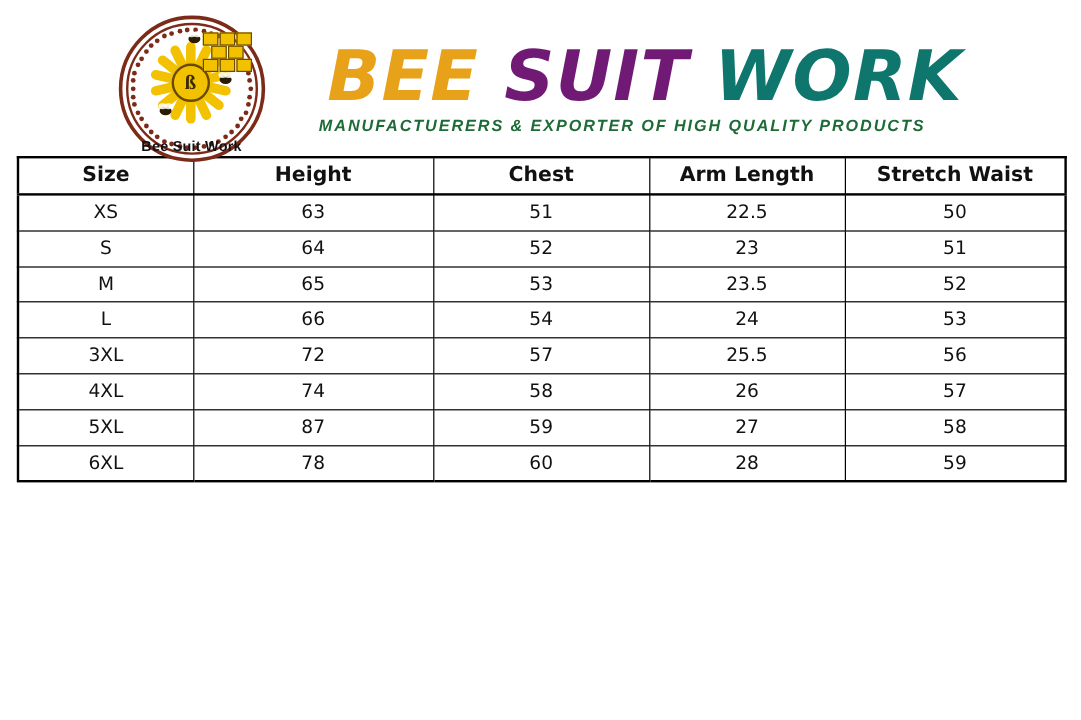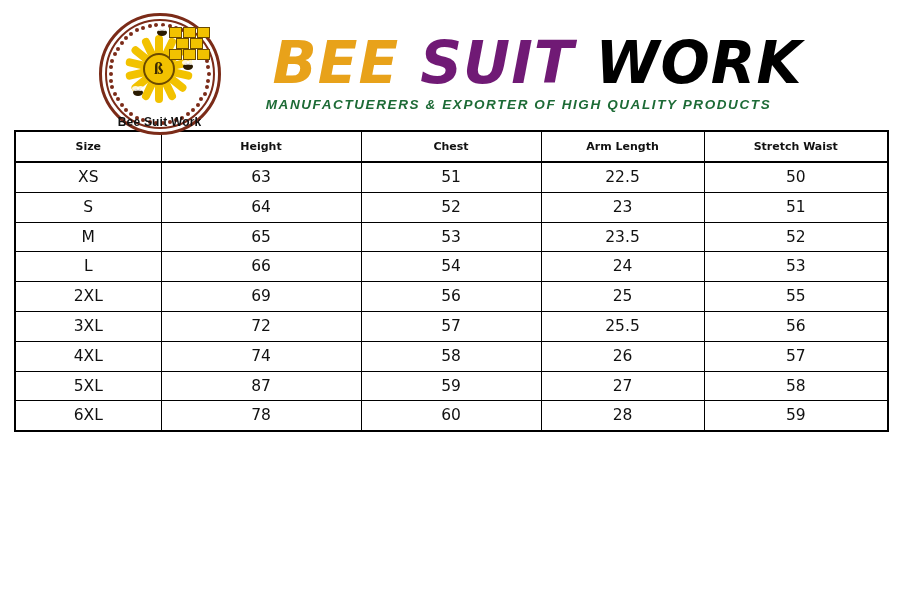--- a/index.html
+++ b/index.html
@@ -141,21 +141,21 @@
     font-family: "DejaVu Sans", sans-serif;
     font-size: 58px;
     font-weight: bold;
     font-style: italic;
     line-height: .95;
     letter-spacing: 1px;
     white-space: nowrap;
   }
   .brand-title .w-bee { color: #e8a21a; margin-left: 38px; }
   .brand-title .w-suit { color: #701a75; }
-  .brand-title .w-work { color: #000000; margin-top: 48px; }
+  .brand-title .w-work { color: #0f766e; margin-top: 48px; }
   .brand-sub {
     margin-top: 6px;
     font-family: "Liberation Sans", sans-serif;
     font-size: 13.5px;
     font-weight: bold;
     font-style: italic;
     color: #1d6b36;
     letter-spacing: 1.6px;
     white-space: nowrap;
     text-align: center;
@@ -192,21 +192,21 @@
     text-align: center;
     font-family: "DejaVu Sans", sans-serif;
     font-size: 15.5px;
     padding: 0;
     height: 28.8px;
     line-height: 28.8px;
     color: #111111;
   }
   table.size-chart th {
     font-weight: bold;
-    font-size: 11px;
+    font-size: 17px;
     height: 29px;
     line-height: 29px;
   }
   table.size-chart thead tr { border-bottom: 2px solid #000; }
   table.size-chart tbody tr:last-child td {
     border-bottom: 2px solid #000;
   }
 </style>
 </head>
 <body>
@@ -361,27 +361,20 @@
             <td>52</td>
           </tr>
           <tr>
             <td>L</td>
             <td>66</td>
             <td>54</td>
             <td>24</td>
             <td>53</td>
           </tr>
           <tr>
-            <td>2XL</td>
-            <td>69</td>
-            <td>56</td>
-            <td>25</td>
-            <td>55</td>
-          </tr>
-          <tr>
             <td>3XL</td>
             <td>72</td>
             <td>57</td>
             <td>25.5</td>
             <td>56</td>
           </tr>
           <tr>
             <td>4XL</td>
             <td>74</td>
             <td>58</td>

